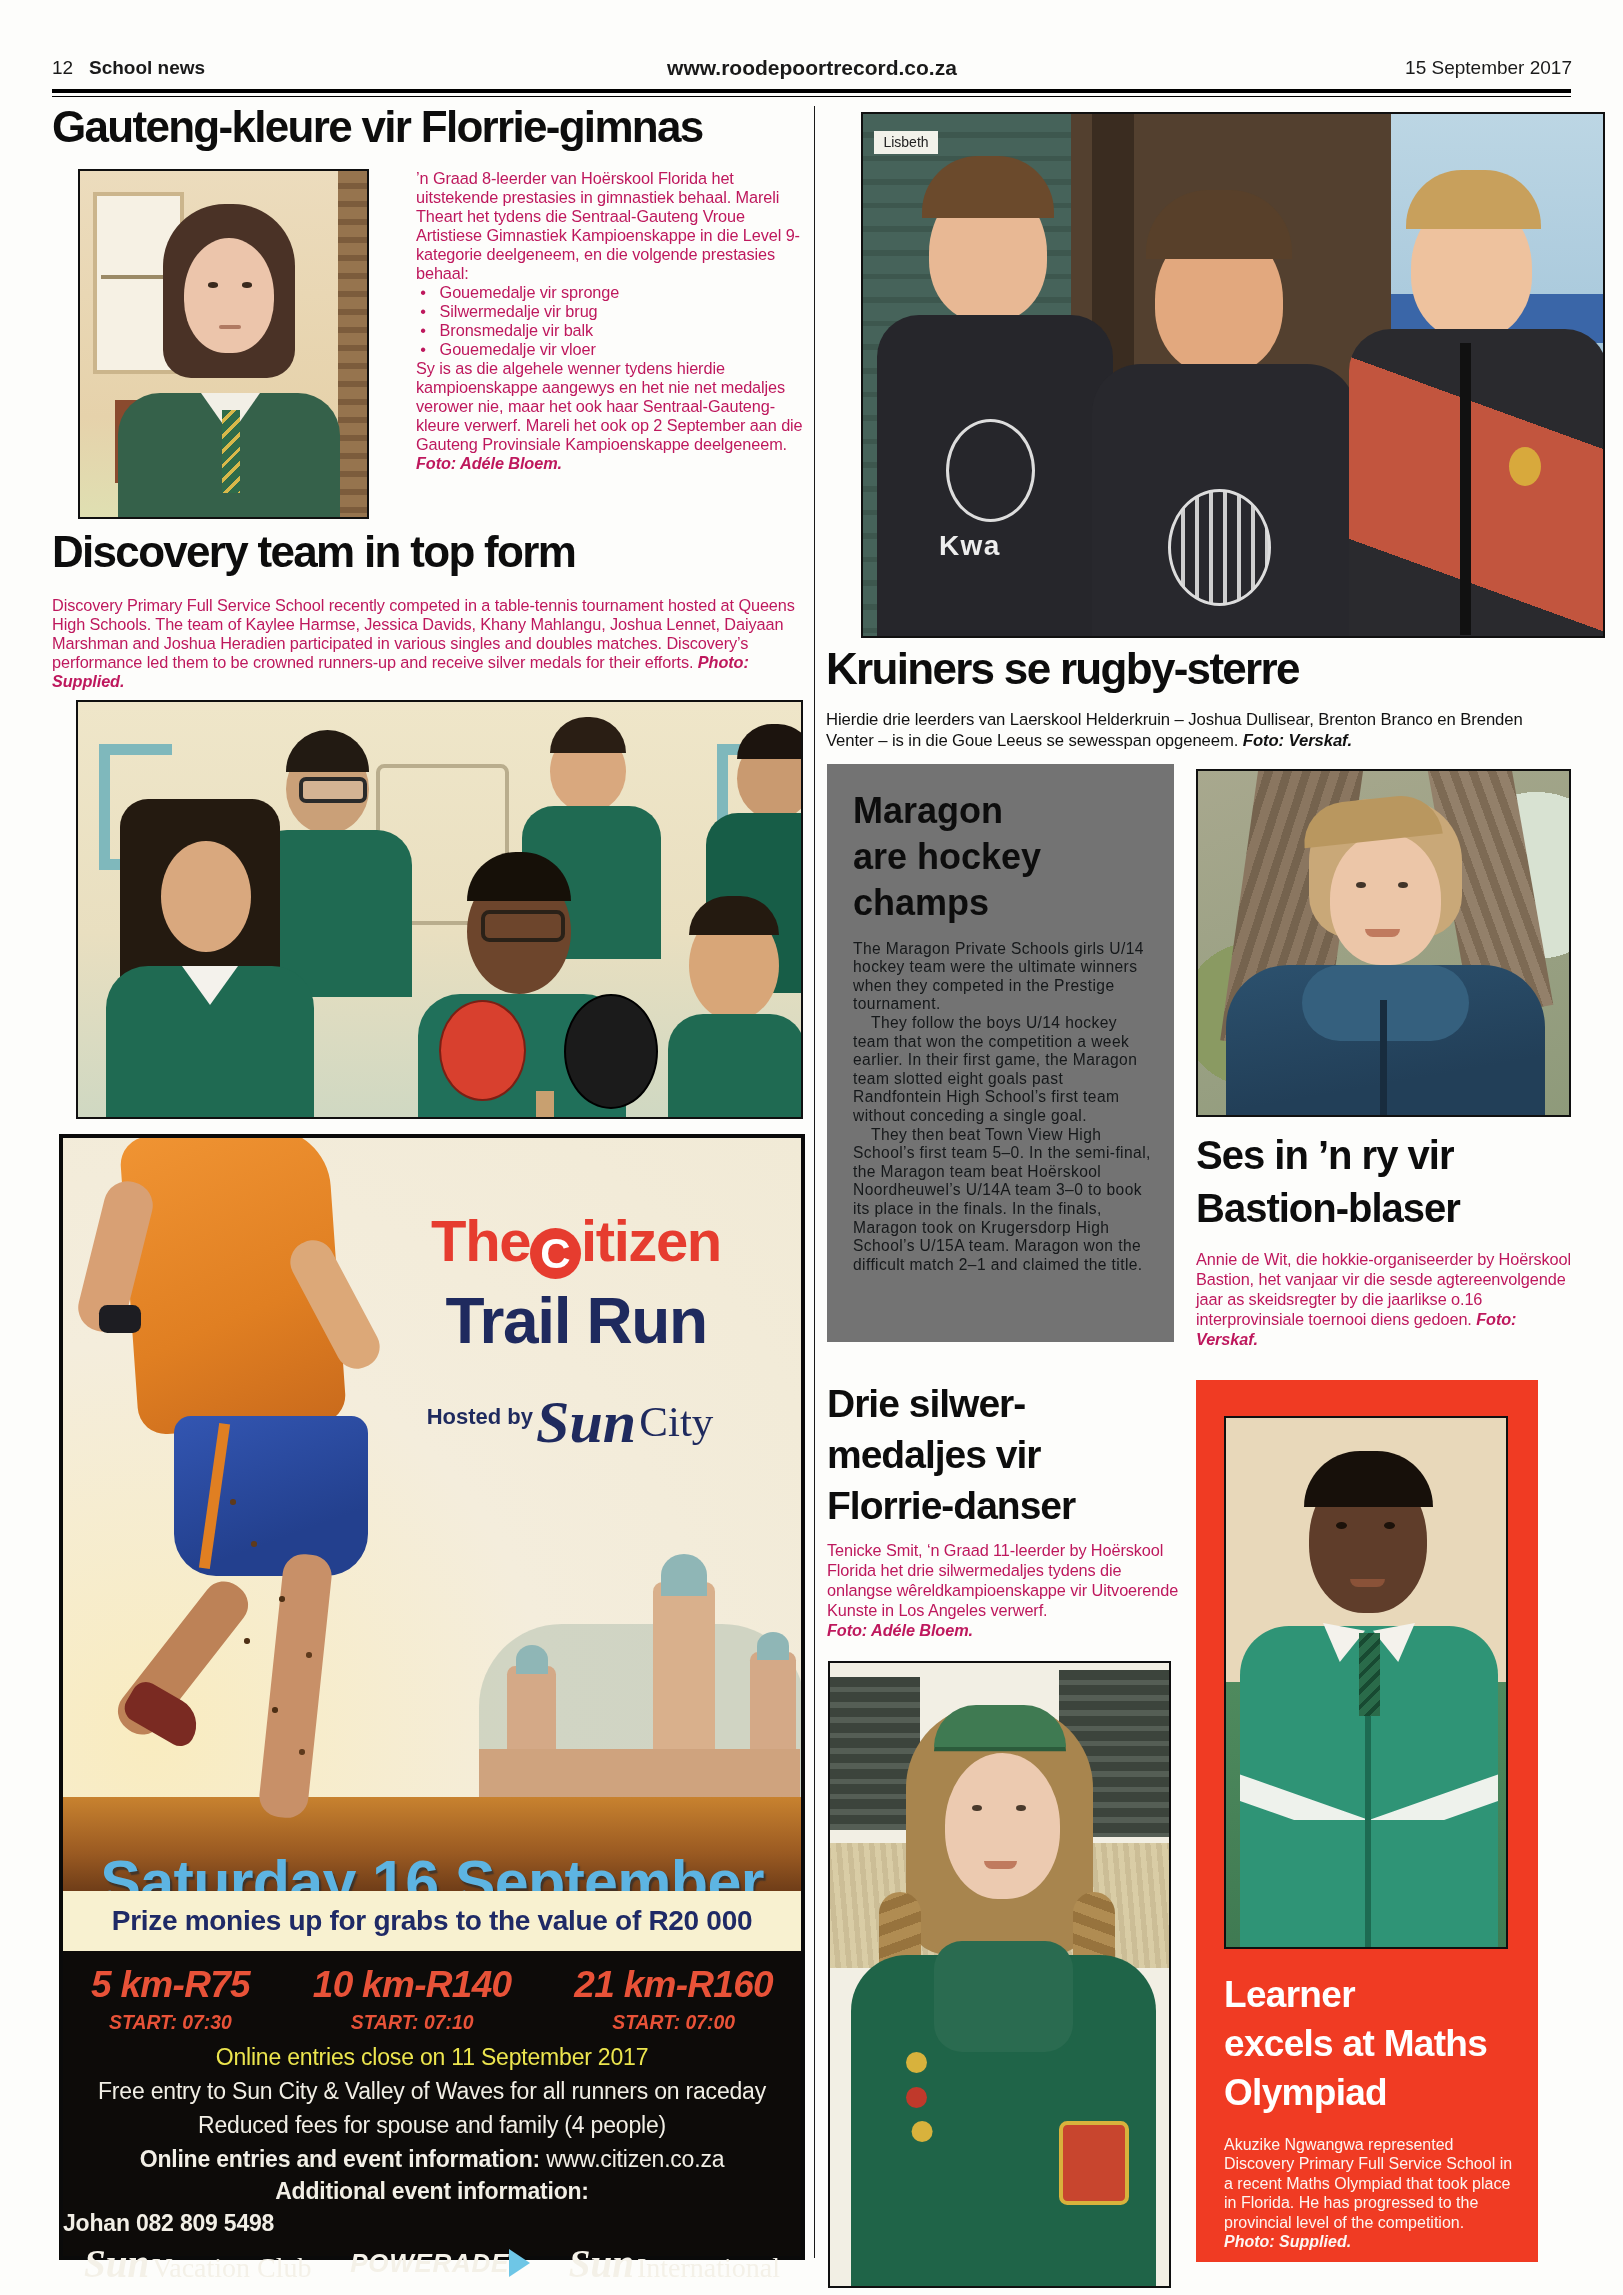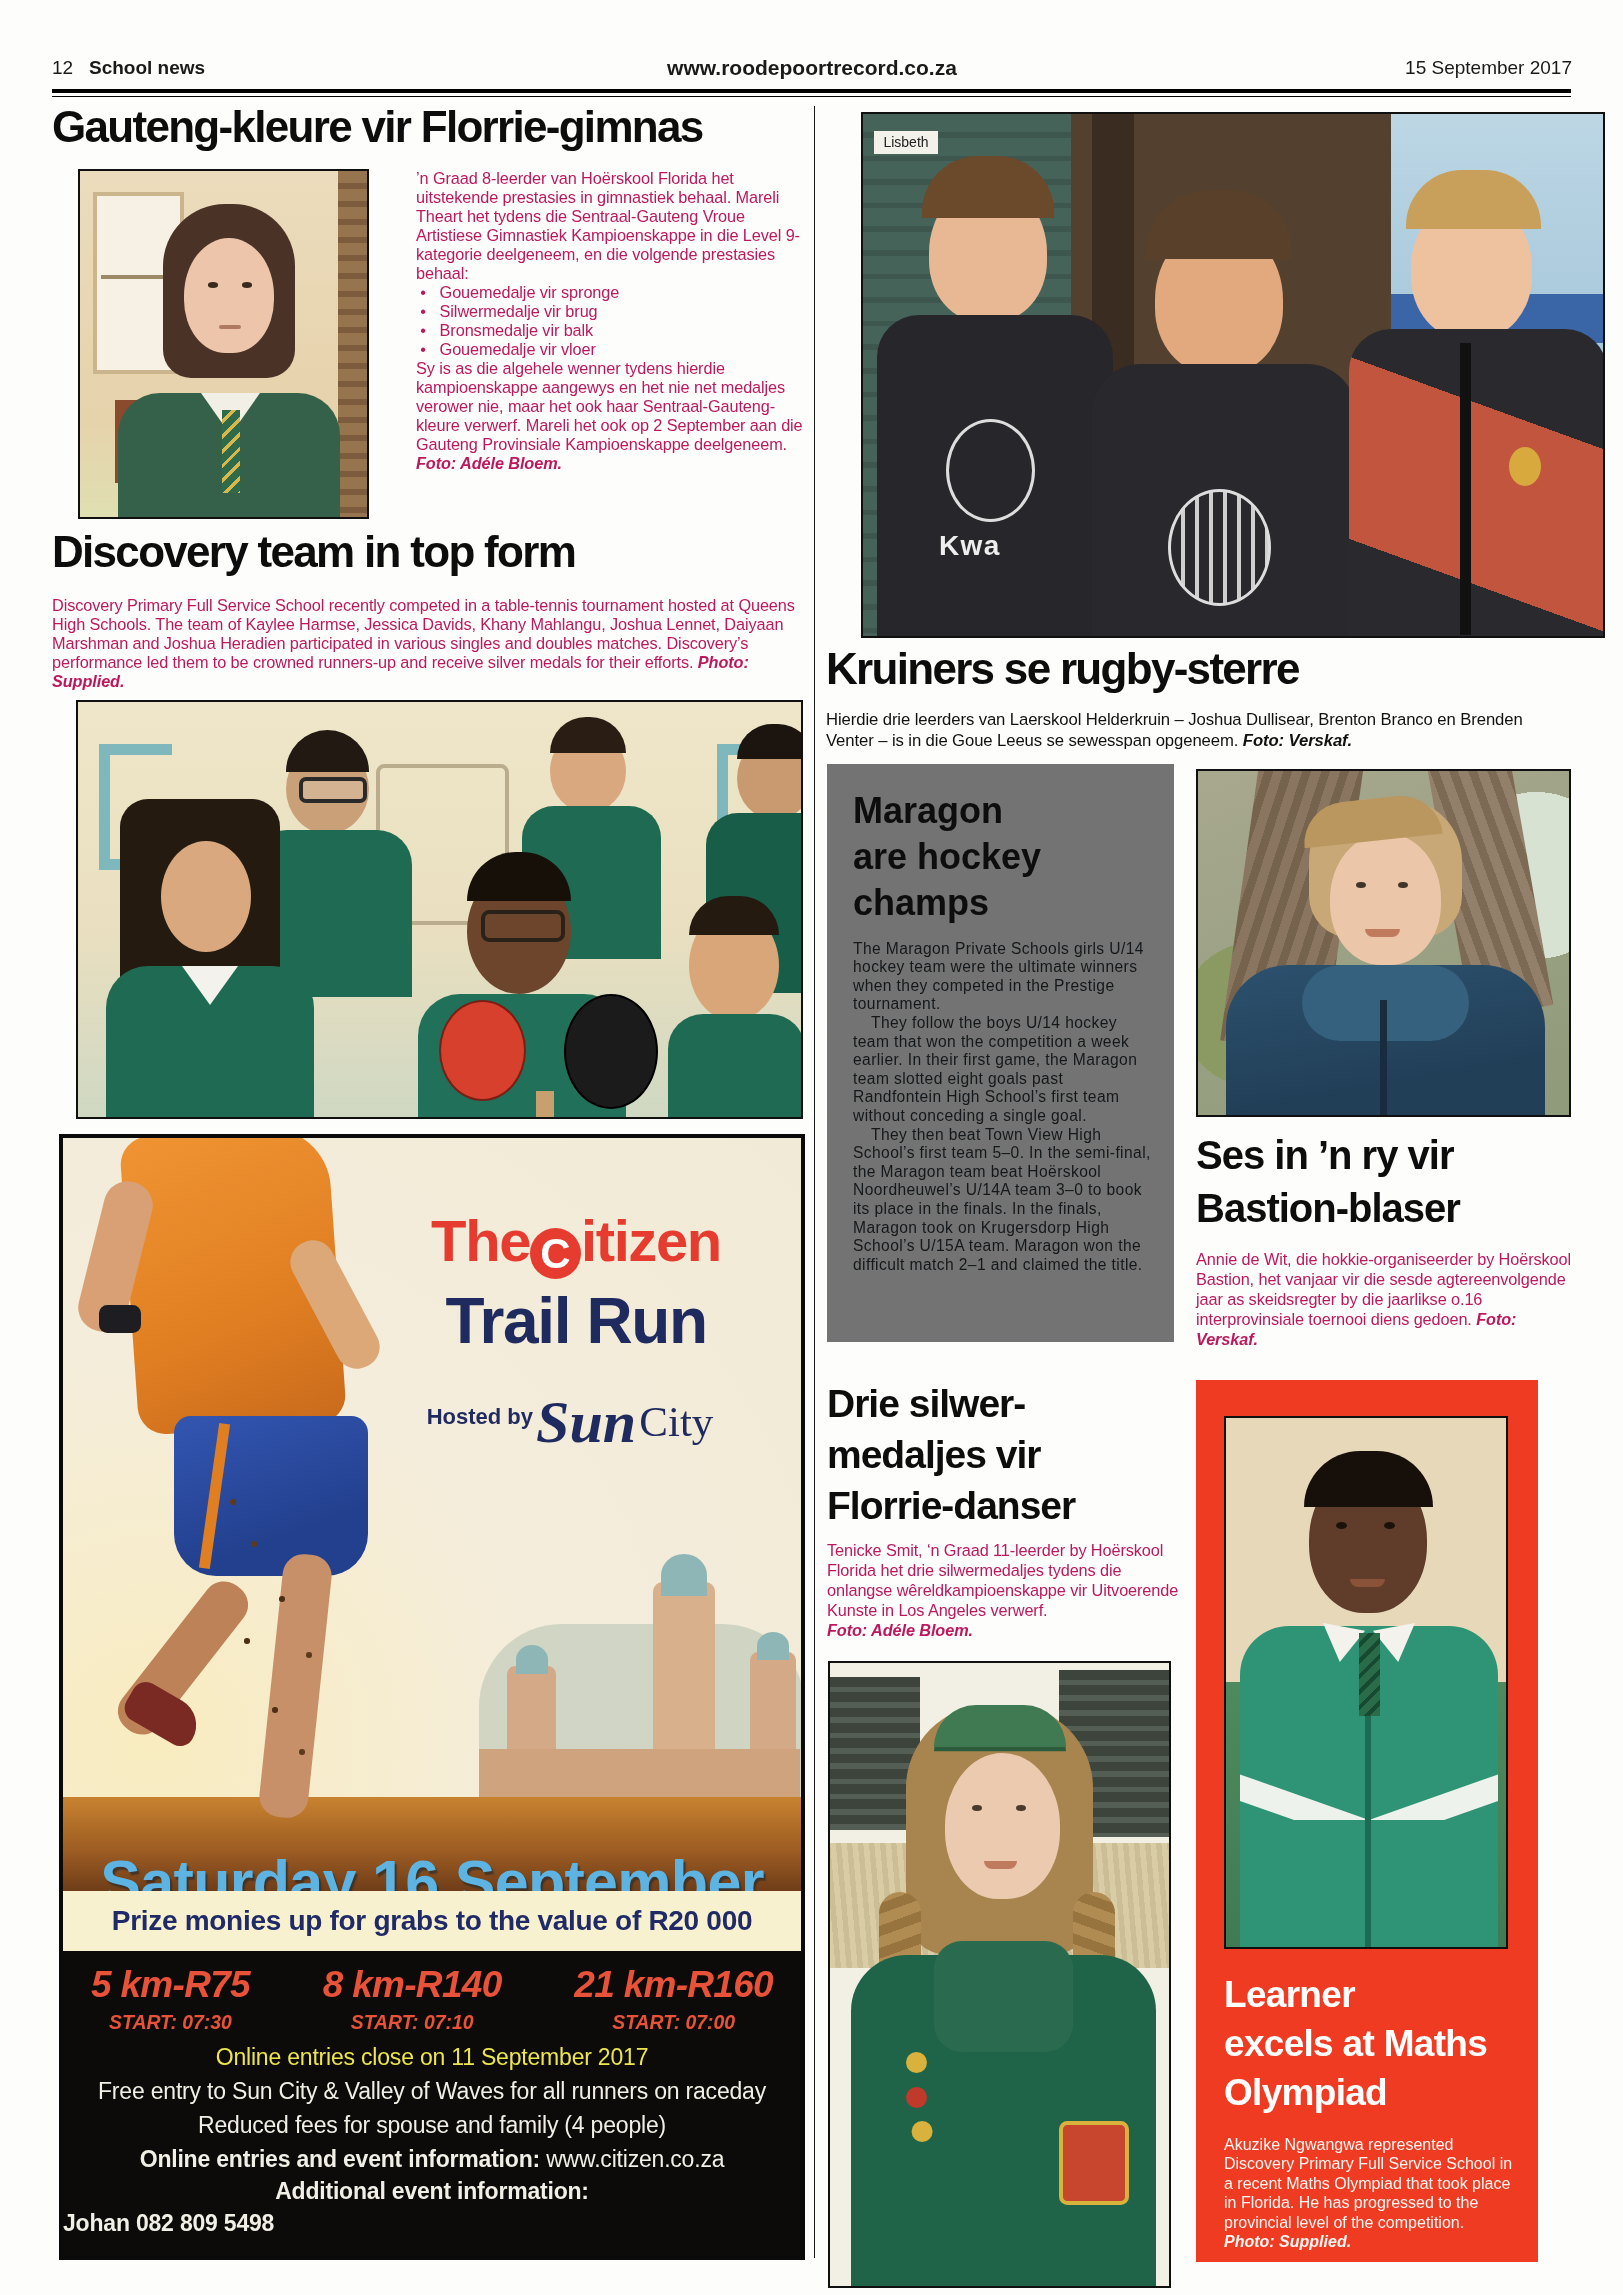--- a/index.html
+++ b/index.html
@@ -170,37 +170,50 @@
 
     <div class="abs prize-bar" style="left:0;top:753px;width:738px;height:60px;font-size:28px;text-align:center;line-height:60px;letter-spacing:-0.3px;">Prize monies up for grabs to the value of R20 000</div>
 
     <div class="abs ad-black" style="left:0;top:813px;width:738px;height:305px;">
       <div style="display:flex;justify-content:space-between;padding:12.5px 28px 0 28px;font-style:italic;">
         <div style="text-align:center;">
           <div class="dist-label">5 km-R75</div>
           <div class="dist-start">START: 07:30</div>
         </div>
         <div style="text-align:center;">
-          <div class="dist-label">8 km-R140</div>
+          <div class="dist-label">10 km-R140</div>
           <div class="dist-start">START: 07:10</div>
         </div>
         <div style="text-align:center;">
           <div class="dist-label">21 km-R160</div>
           <div class="dist-start">START: 07:00</div>
         </div>
       </div>
       <div class="ad-line" style="text-align:center;margin-top:9.7px;color:#ece54e;">Online entries close on 11 September 2017</div>
       <div class="ad-line" style="text-align:center;margin-top:7px;">Free entry to Sun City &amp; Valley of Waves for all runners on raceday</div>
       <div class="ad-line" style="text-align:center;margin-top:7px;">Reduced fees for spouse and family (4 people)</div>
       <div class="ad-line" style="text-align:center;margin-top:7px;">
         <b>Online entries and event information:</b>
         <span>www.citizen.co.za</span>
       </div>
       <div class="ad-line" style="text-align:center;margin-top:5.6px;font-weight:bold;">Additional event information:</div>
       <div class="ad-line" style="text-align:left;margin-top:4.2px;font-weight:bold;">Johan 082 809 5498</div>
+      <div style="display:flex;justify-content:space-between;align-items:center;padding:4.2px 21px 0 21px;color:#f4f1e8;">
+        <div>
+          <span class="script" style="font-size:39px;">Sun</span>
+          <span class="serifw" style="font-size:28px;">Vacation Club</span>
+        </div>
+        <div style="font-size:26px;font-weight:bold;font-style:italic;letter-spacing:0.7px;">
+          <span>POWERADE</span><span style="display:inline-block;width:0;height:0;border-top:14px solid transparent;border-bottom:14px solid transparent;border-left:21px solid #6ec6e6;vertical-align:-5.6px;"></span>
+        </div>
+        <div>
+          <span class="script" style="font-size:39px;">Sun</span>
+          <span class="serifw" style="font-size:28px;">International</span>
+        </div>
+      </div>
     </div>
   </div>
 
   <div class="abs photo" style="left:861px;top:112px;width:740px;height:522px;">
     <div class="shape" style="left:0;top:0;width:744px;height:526px;background:#53402f;"></div>
     <div class="shape" style="left:0;top:0;width:208px;height:526px;background:repeating-linear-gradient(180deg,#46635a 0 18px,#3d574e 18px 23.6px);"></div>
     <div class="shape" style="left:528px;top:0;width:217px;height:526px;background:linear-gradient(180deg,#bcd6e4 0%,#a9c9dc 40%,#8fb3c8 100%);"></div>
     <div class="shape" style="left:528px;top:180px;width:217px;height:49px;background:#3a66a8;"></div>
     <div class="shape" style="left:229px;top:0;width:42px;height:526px;background:#3a2c20;"></div>
     <div class="shape" style="left:11px;top:16.7px;width:64px;height:23.6px;background:#f2f2ea;color:#222;font-size:14px;text-align:center;line-height:23.6px;">Lisbeth</div>

